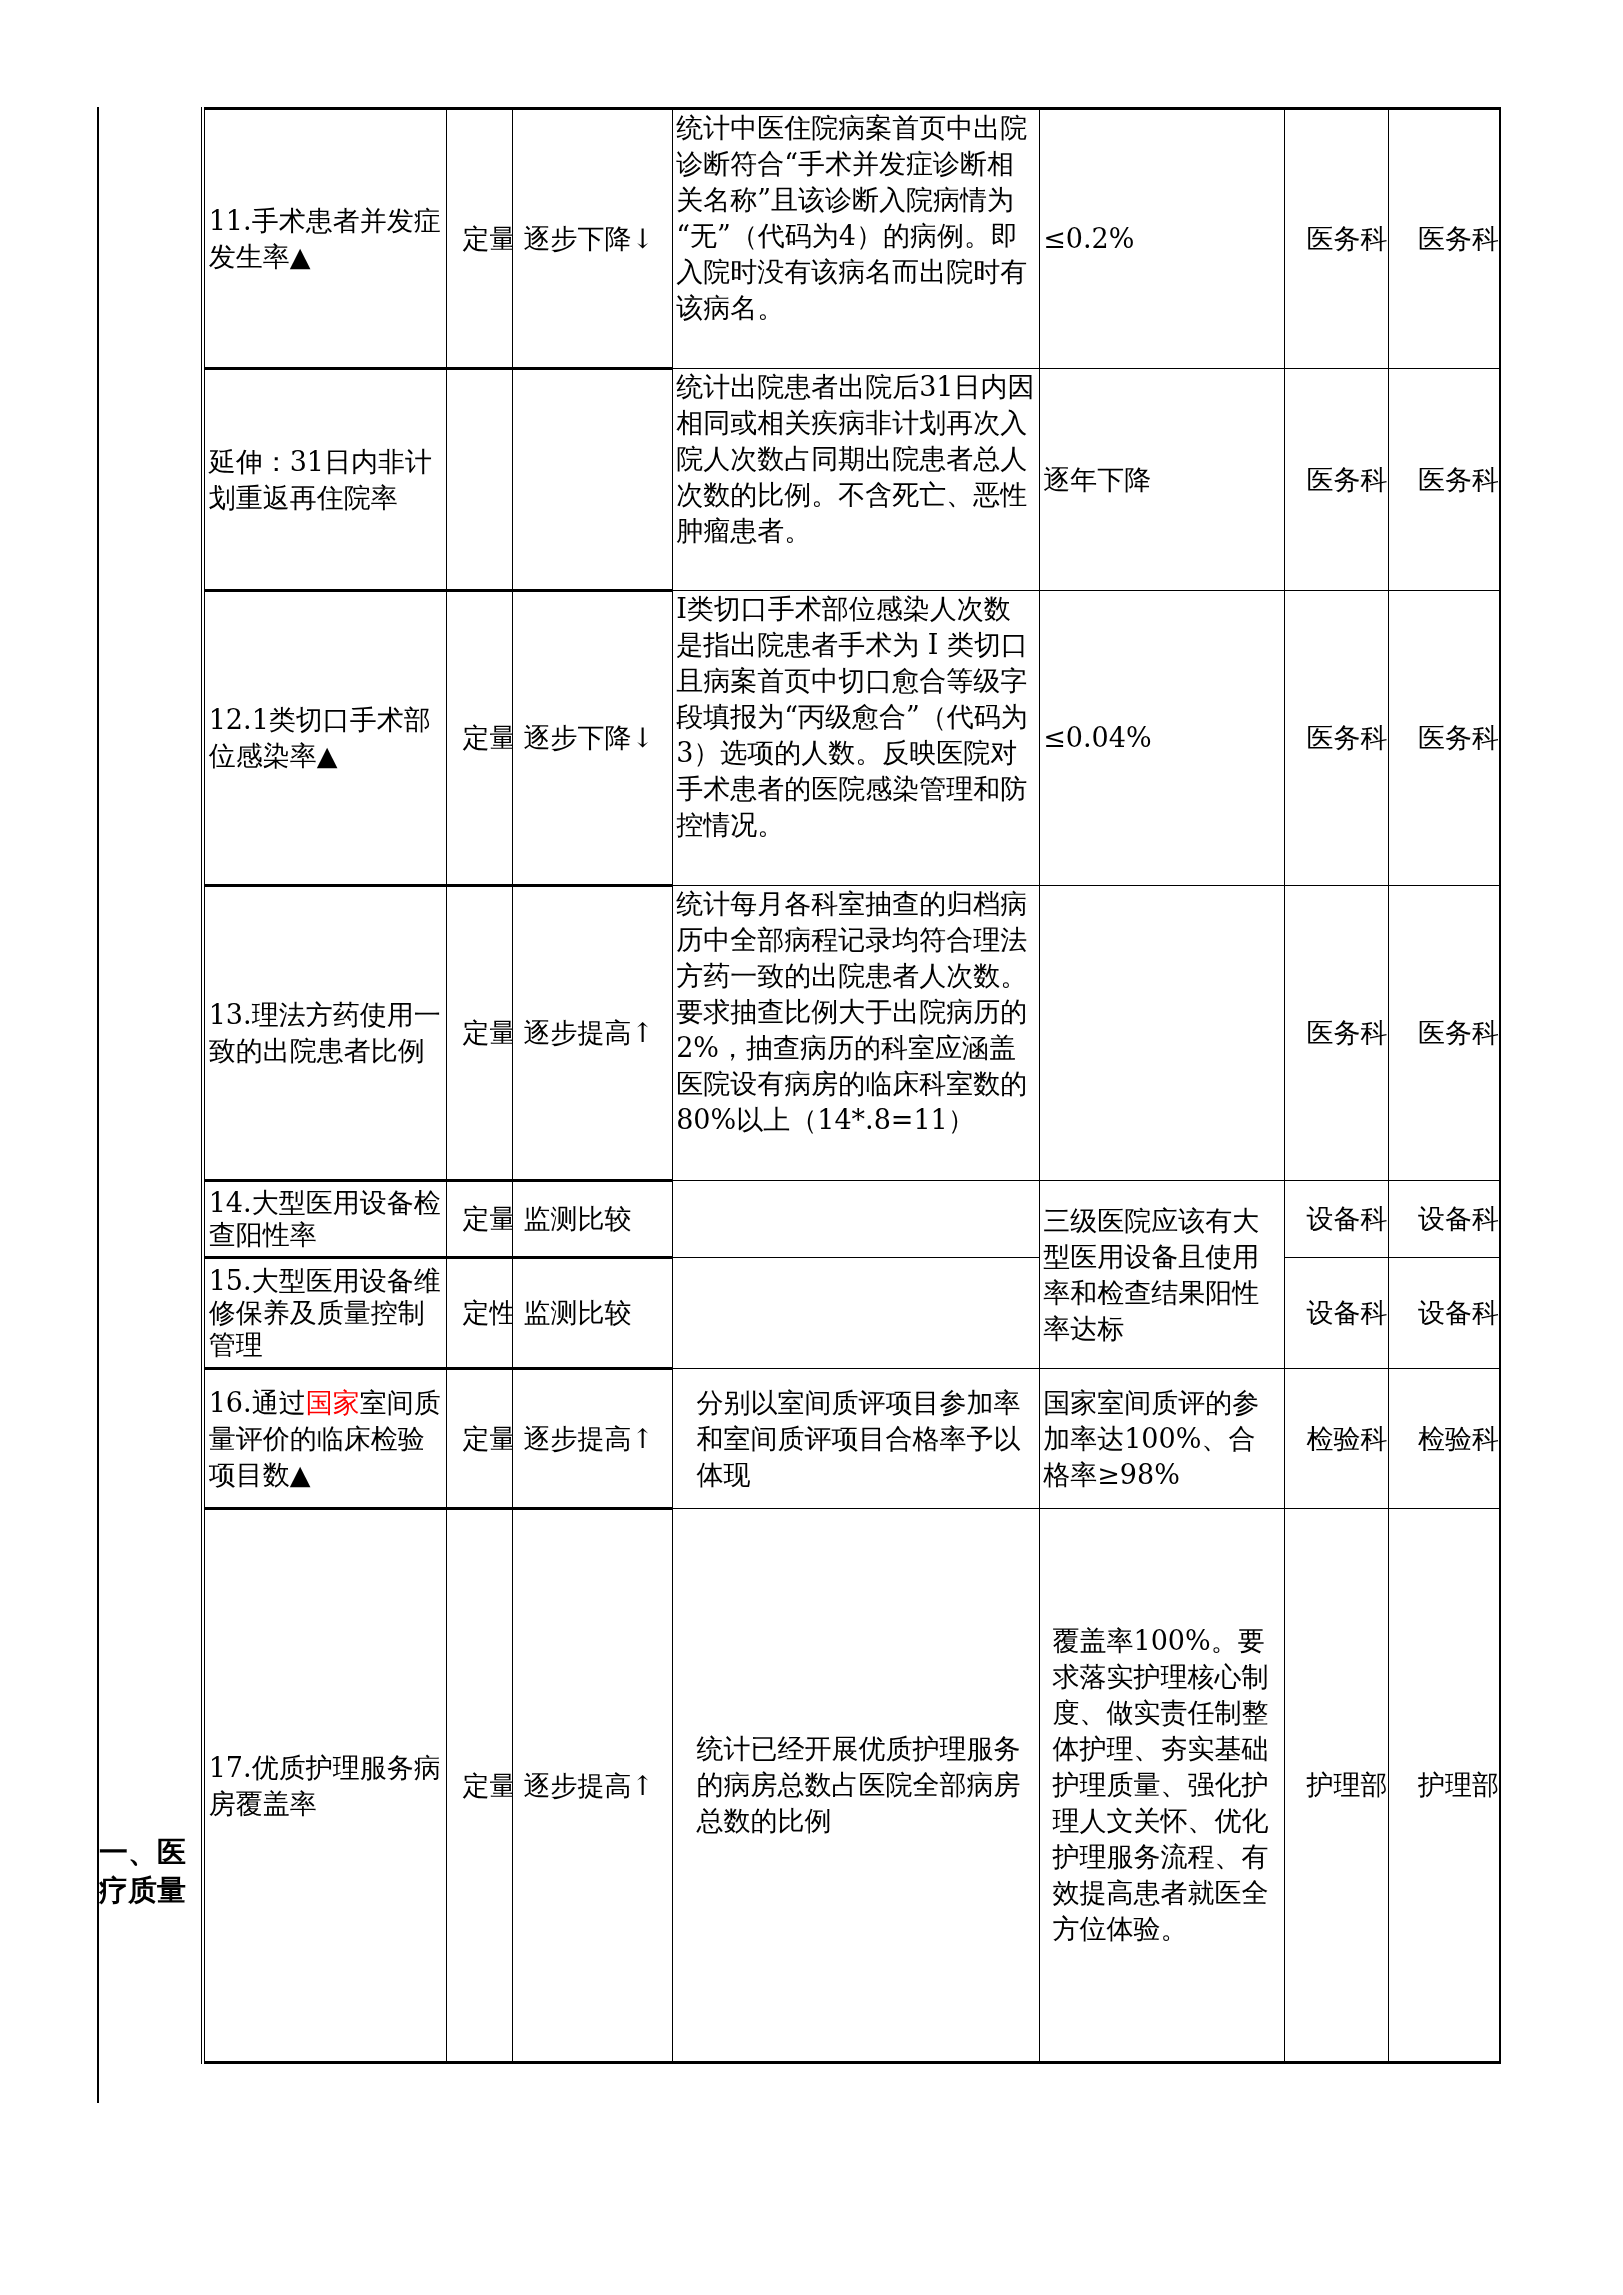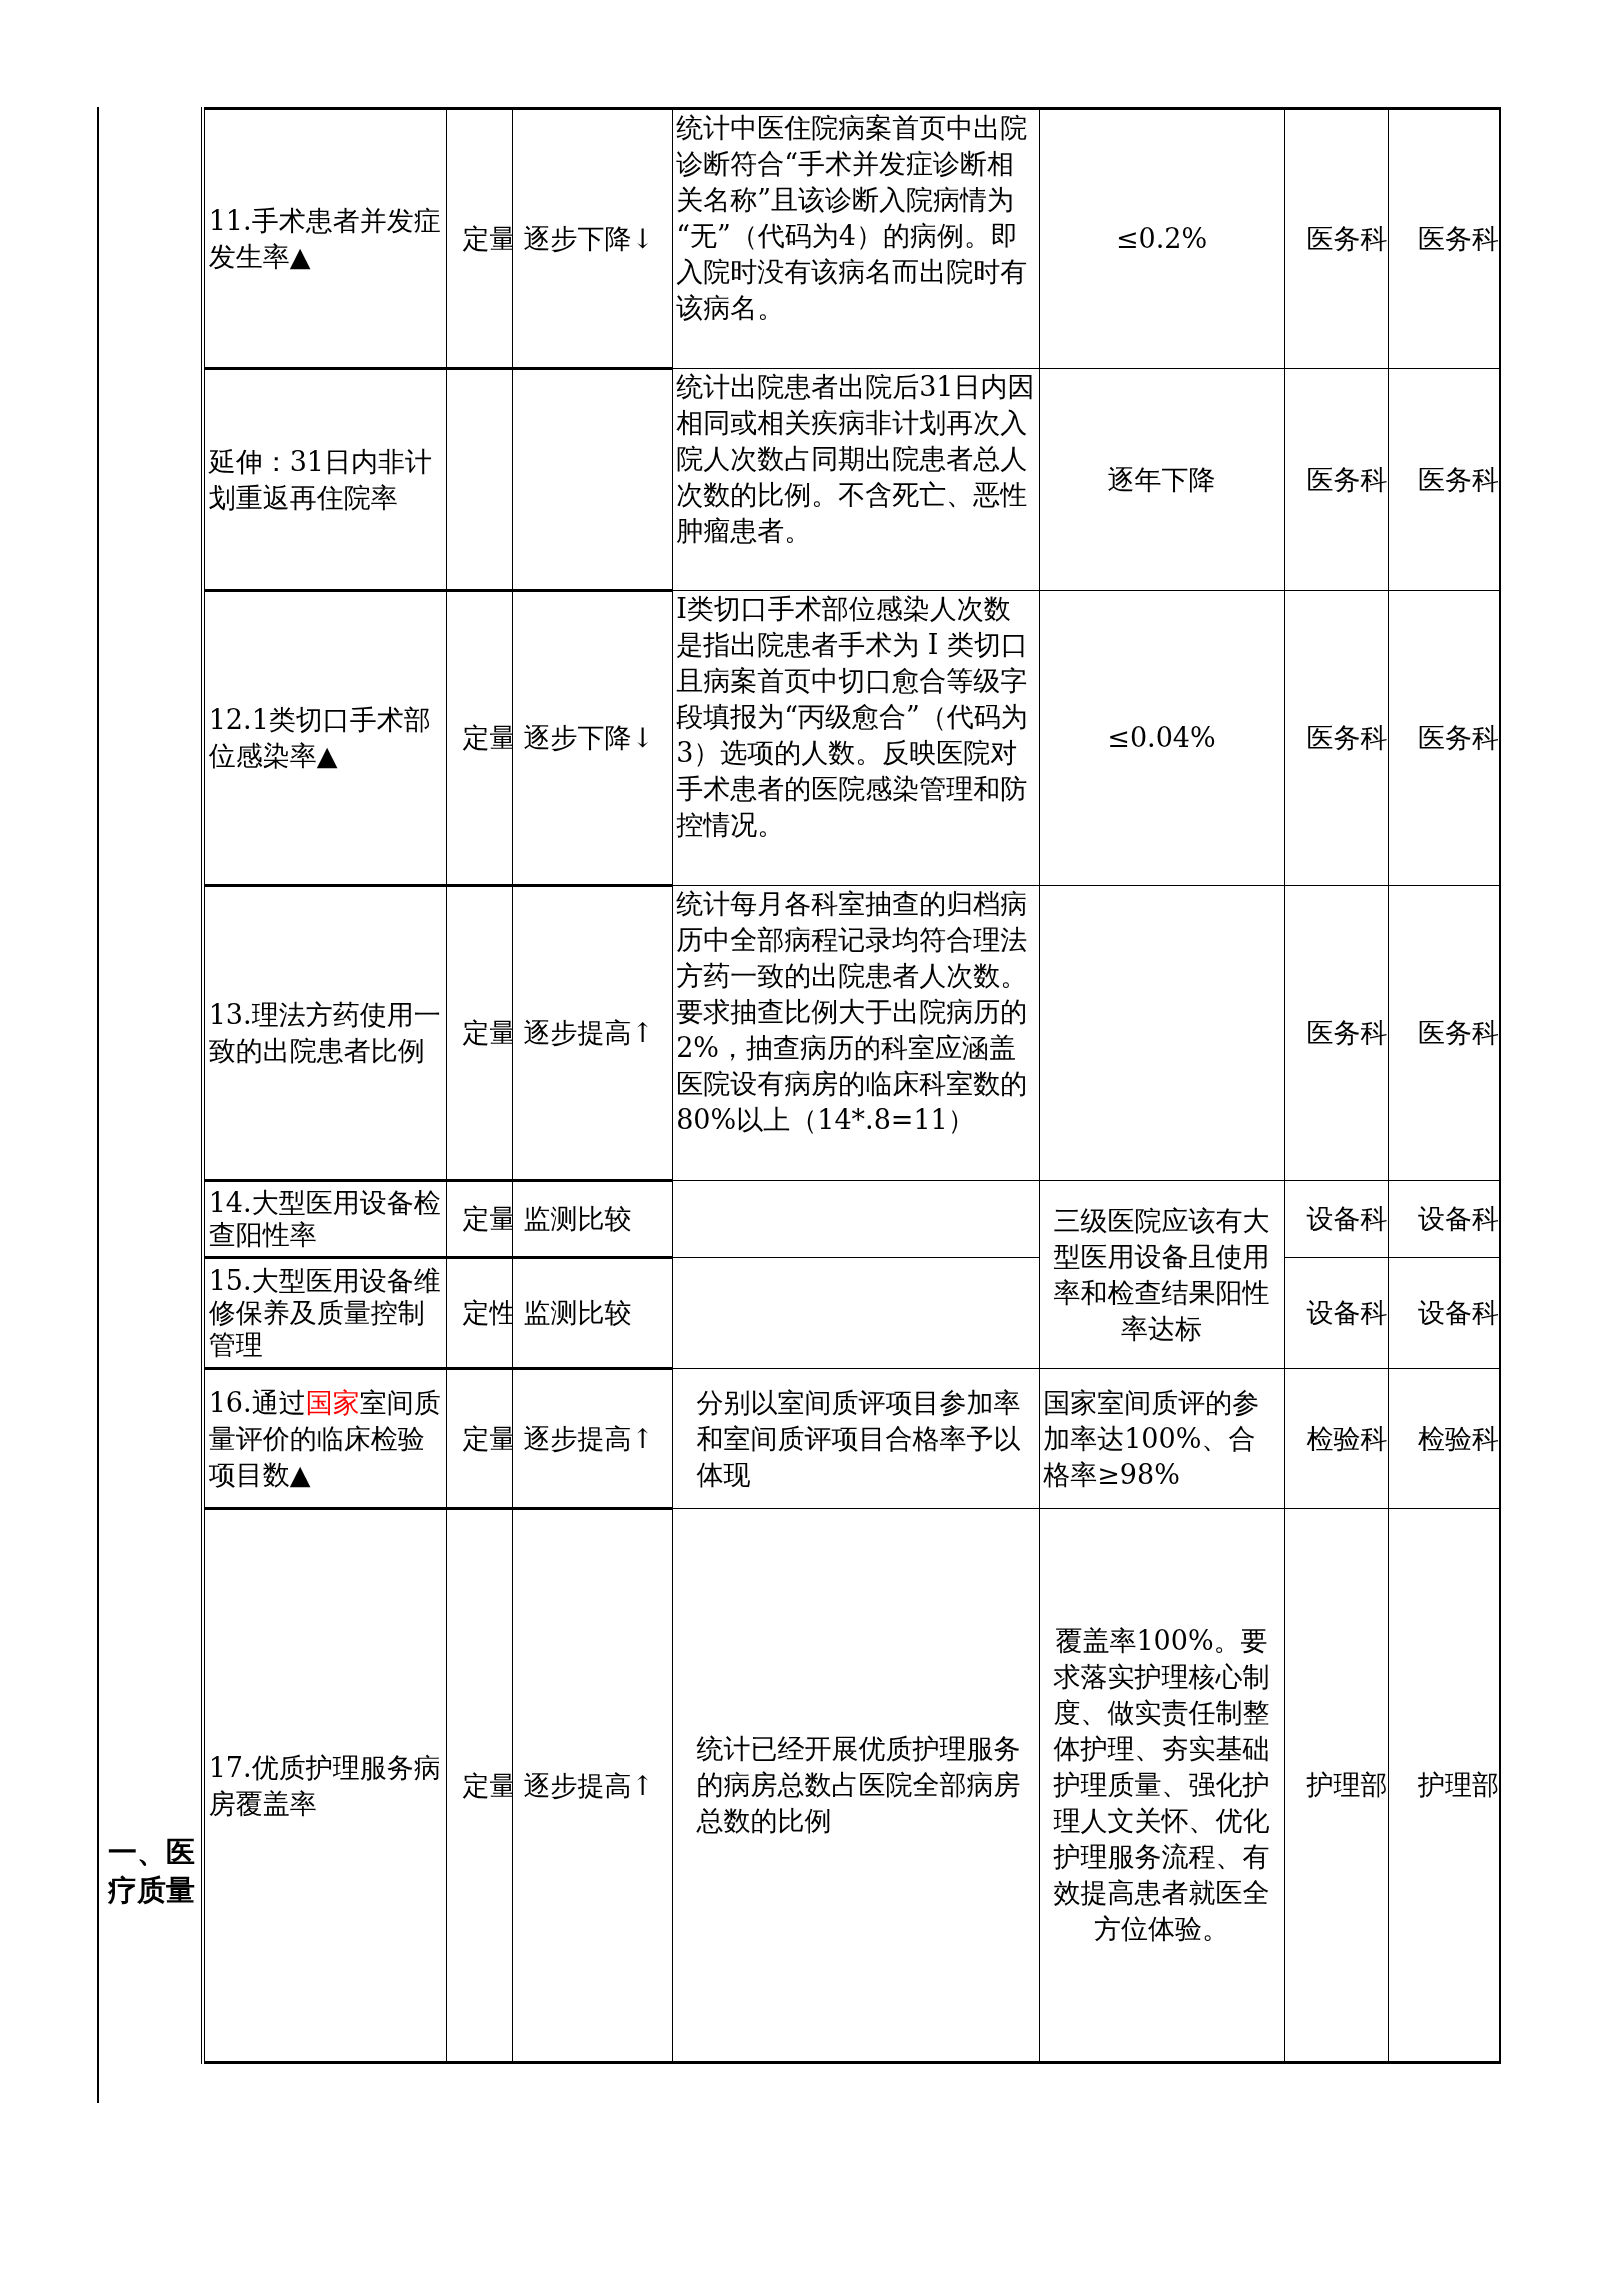--- a/index.html
+++ b/index.html
@@ -2,34 +2,34 @@
 <html style="font-size:7.4px"><head>
 <meta charset="utf-8">
 <style>
   html, body { margin:0; padding:0; background:#ffffff; }
   body { width:1623px; height:2295px; position:relative; overflow:hidden;
          font-family:"DejaVu Serif","Liberation Serif",serif; }
   .vline { position:absolute; background:#000; }
   .page-left-line { left:97px; top:107px; width:2.3px; height:1996px; }
   .cat-cell { position:absolute; left:99px; top:1833px; width:100px;
               font-size:29px; line-height:38px; font-weight:bold; color:#000;
-              font-family:"DejaVu Serif","Liberation Serif",serif;margin-left:9px; }
+              font-family:"DejaVu Serif","Liberation Serif",serif; }
   table.grid { position:absolute; left:201px; top:107px; width:1297px;
                border-collapse:collapse; table-layout:fixed;
                border-top:3.2px solid #000; border-bottom:3.2px solid #000;
                border-right:2.8px solid #000; border-left:4.6px double #000; }
   table.grid td { border:1.9px solid #000; padding:0 3.7px; vertical-align:middle;
                   font-size:27px; line-height:36px; color:#000; overflow:hidden; word-break:break-all;margin-left:44px; }
   table.grid tr.thick-top td.lcol { border-top:3.7px solid #000; }
   .name { text-align:left; }
   .type { text-align:center; padding:16px !important; white-space:nowrap; }
   .trend { text-align:left; white-space:nowrap; padding:0 11px !important; }
   .desc { color:#7030a0; text-align:left; vertical-align:top !important; padding-top:0 !important; }
   .desc.mid { vertical-align:middle !important;padding-left:24px; }
-  .target { color:#7030a0; text-align:center; }
+  .target { color:#7030a0; }
   .target.left { text-align:left; }
   .dept { text-align:right; white-space:nowrap; padding:0 !important; }
   .red { color:#ff0000; }
   .purple-strong { color:#800080; }
 </style>
 </head>
 <body>
 
 <div class="vline page-left-line"></div>
 <div class="cat-cell">一、医疗质量</div>

